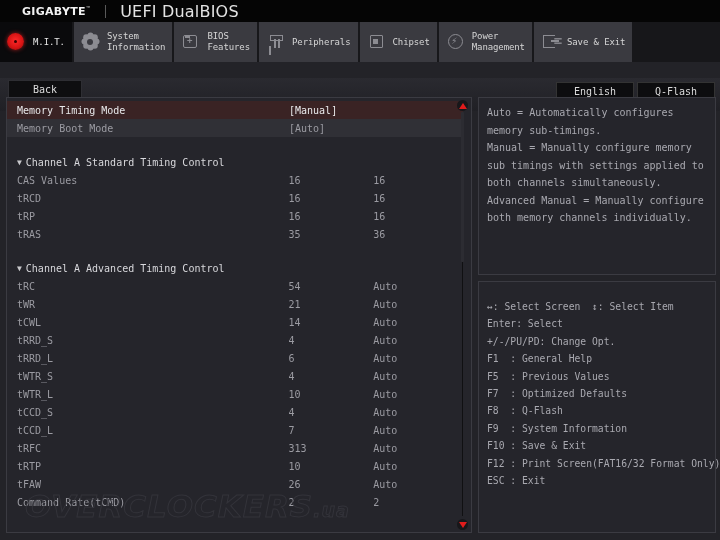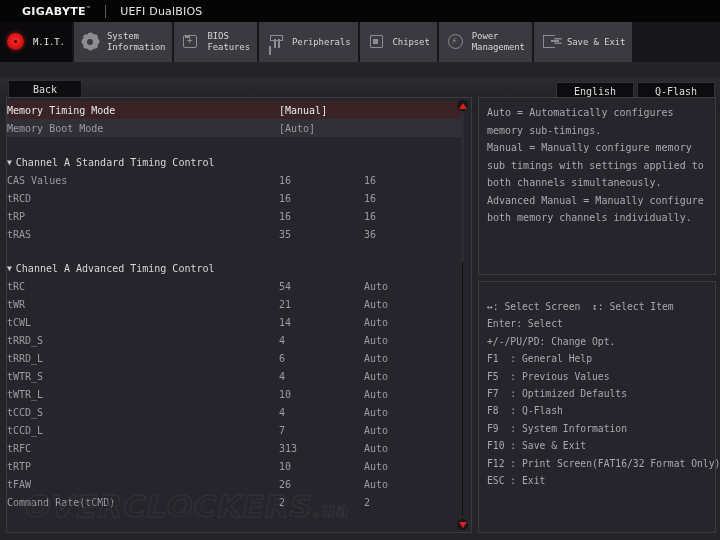--- a/index.html
+++ b/index.html
@@ -34,21 +34,21 @@
   .brand-tm {
     font-size: 5px; vertical-align: super; color: #bbb;
   }
   .brand-div {
     width: 1px; height: 13px;
     background: #5a5a5a;
     margin: 0 14px;
   }
   .brand-sub {
     font-family: "DejaVu Sans", sans-serif;
-    font-size: 11px;
+    font-size: 16px;
     color: #e3e3e3;
     letter-spacing: 0.2px;
   }
 
   
   .tabbar {
     position: absolute; left: 0; top: 22px;
     width: 720px; height: 40px;
     background: #17171a;
     display: flex;
@@ -200,20 +200,21 @@
     border: 1px solid #3b3b42;
     overflow: hidden;
   }
   .rows { position: absolute; left: 0; top: 3px; width: 456px; }
   .row {
     position: relative;
     height: 18px;
     display: flex; align-items: center;
     font-size: 10px;
     color: #9b9ba2;
+    padding-left: 10px;
     cursor: pointer;
   }
   .row.selected {
     background: #3a2324;
     color: #e8e8ea;
   }
   .row.shaded { background: #303036; }
   .row.header {
     color: #d8d8dc;
     cursor: pointer;

